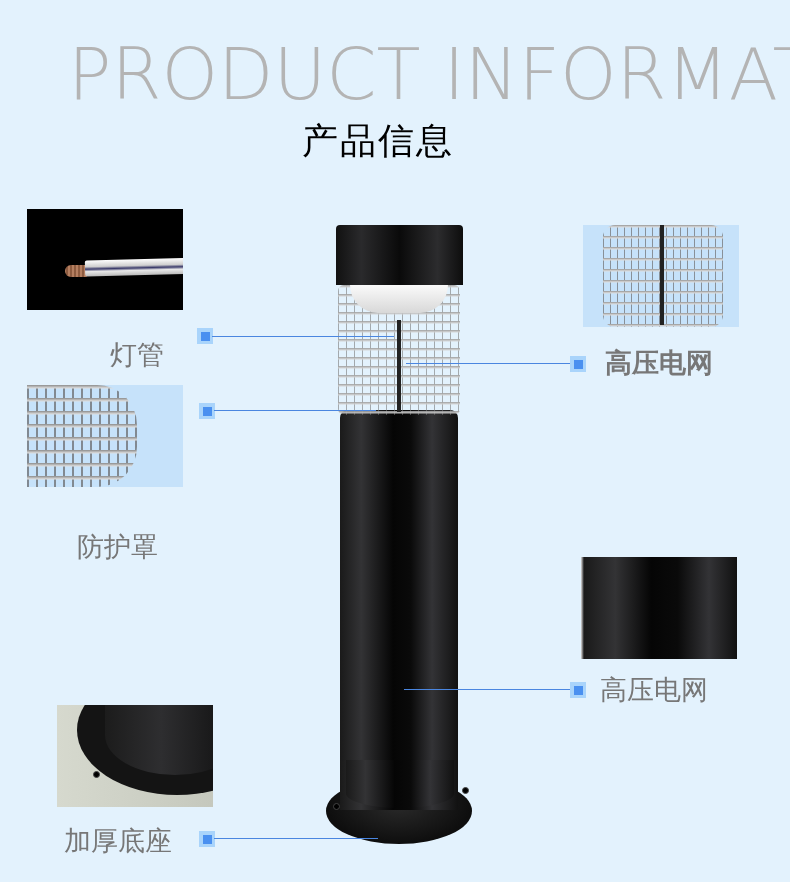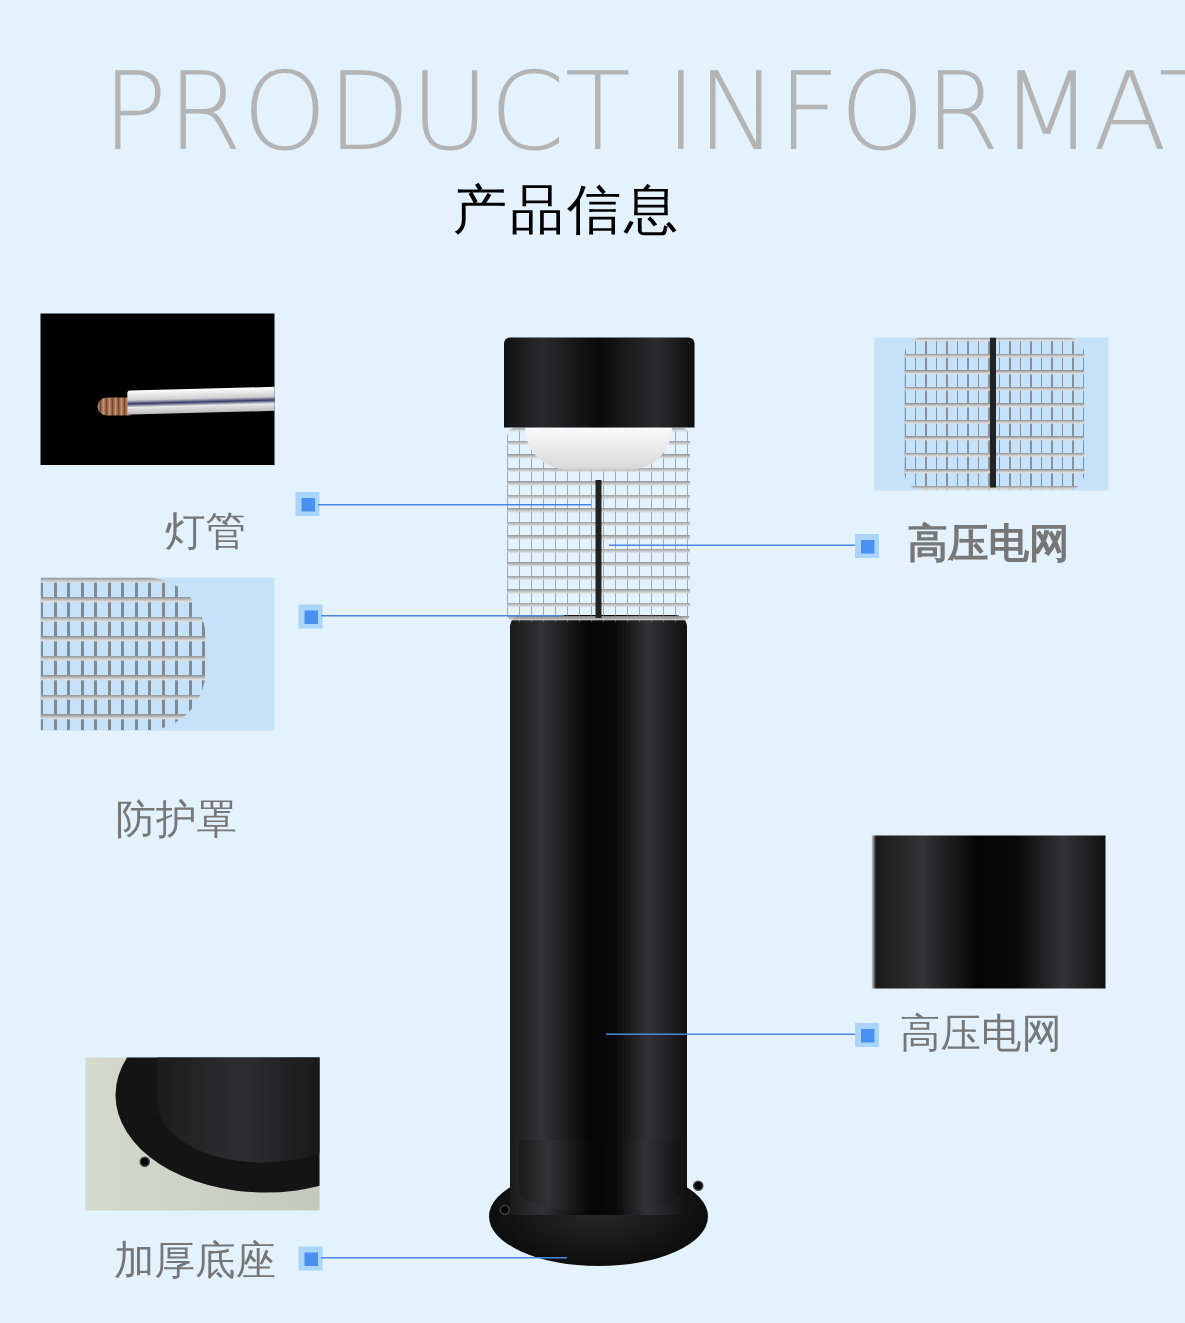--- a/index.html
+++ b/index.html
@@ -95,21 +95,21 @@
 <div class="abs thumb" style="left:581px; top:557px; width:156px; height:102px;
      background:linear-gradient(90deg,#ddd 0px,#1a1a1a 3px,#333335 22%,#050505 45%,#0a0a0a 62%,#333336 82%,#111 100%);"></div>
 <div class="abs marker" style="left:570px; top:682px;"></div>
 <div class="abs label" style="left:600px; top:675px;">高压电网</div>
 
 <div class="abs thumb" style="left:57px; top:705px; width:156px; height:102px; background:linear-gradient(90deg,#d6d9ce,#c5c8bd);">
   <div style="position:absolute; left:20px; top:-40px; width:200px; height:130px; background:#141414; border-radius:50%;"></div>
   <div style="position:absolute; left:48px; top:-10px; width:140px; height:80px; background:linear-gradient(90deg,#1c1c1c,#2e2e30 40%,#0c0c0c); border-radius:0 0 50% 50%;"></div>
   <div class="hole" style="position:absolute; left:36px; top:66px;"></div>
 </div>
-<div class="abs label" style="left:76px; top:826px;text-align:right;">加厚底座</div>
+<div class="abs label" style="left:64px; top:826px;text-align:right;">加厚底座</div>
 <div class="abs marker" style="left:199px; top:831px;"></div>
 
 <div class="abs lamp-base"></div>
 <div class="abs hole" style="left:333px; top:803px;"></div>
 <div class="abs hole" style="left:462px; top:787px;"></div>
 <div class="abs lamp-pole"></div>
 <div class="abs lamp-pole-bottom"></div>
 <div class="abs lamp-cage"></div>
 <div class="abs lamp-holder"></div>
 <div class="abs lamp-rod"></div>

